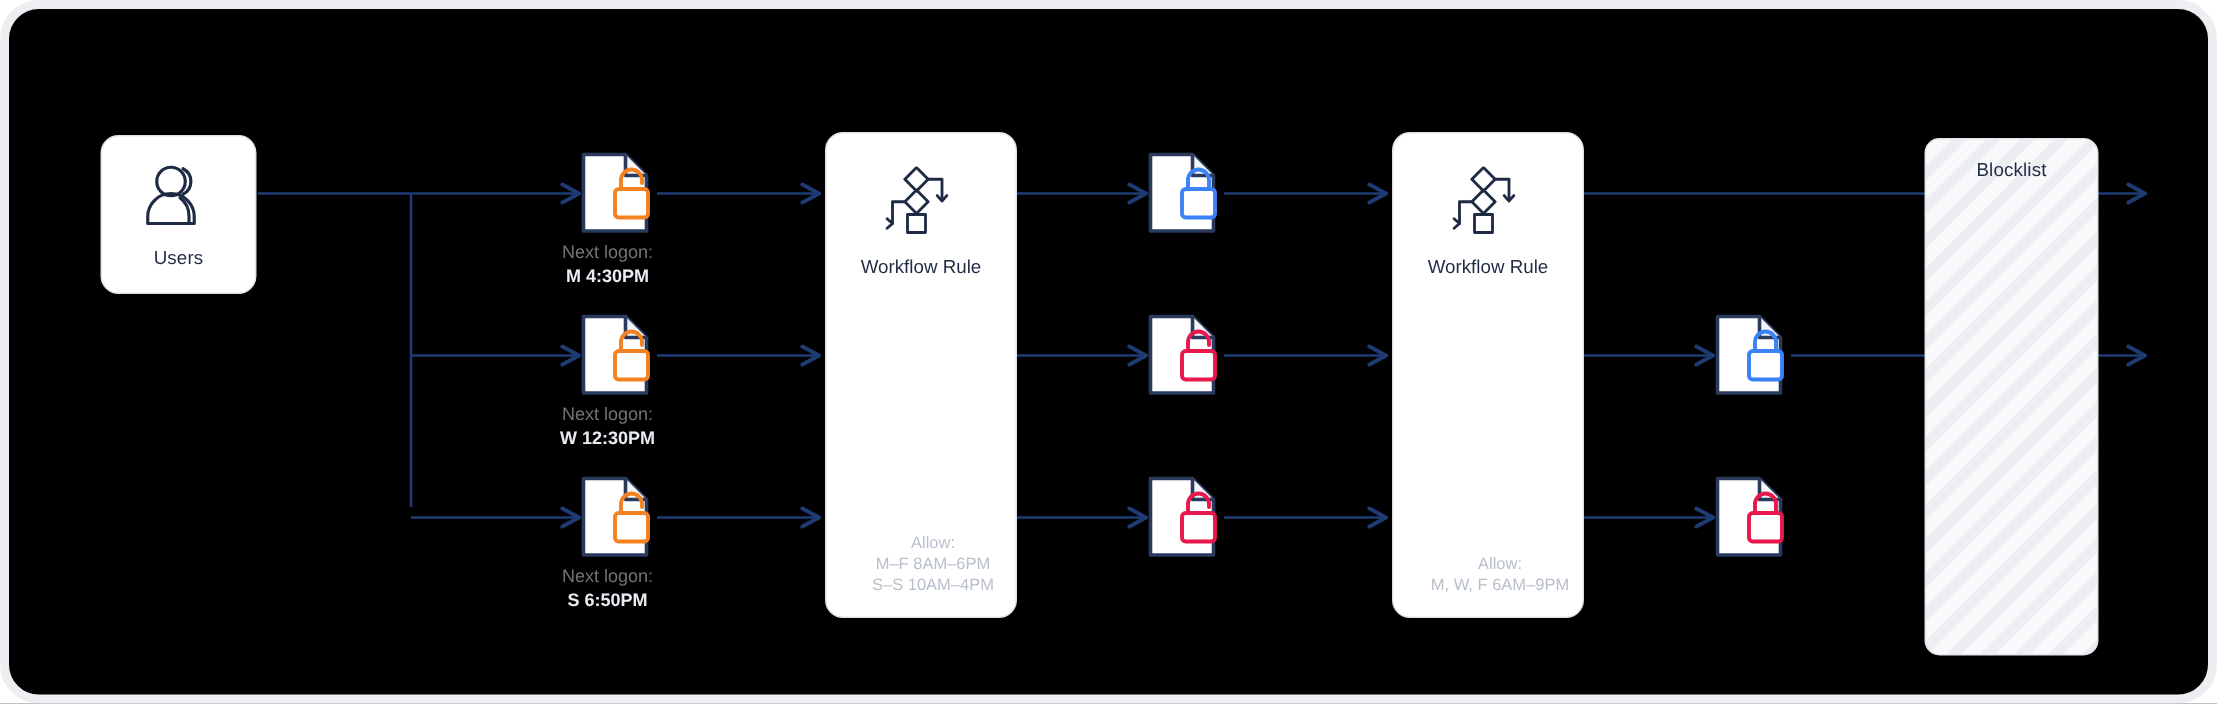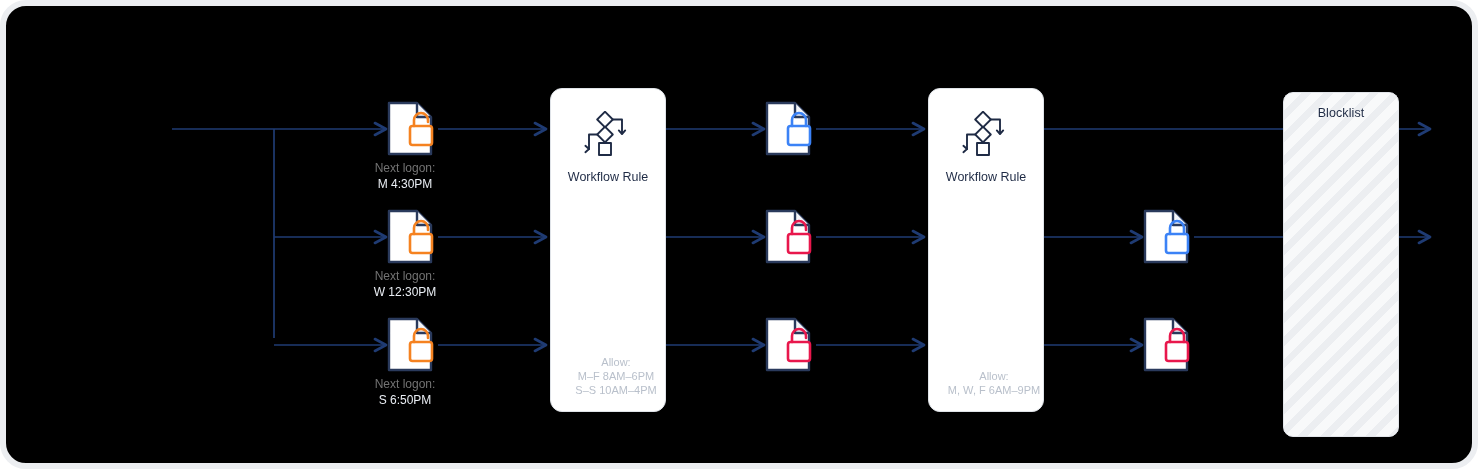--- a/index.html
+++ b/index.html
@@ -24,21 +24,21 @@
     display:flex;flex-direction:column;align-items:center;
   }
   .node-label{
     font-size:12.5px;color:#1f2b45;letter-spacing:.1px;
   }
 
   
   #users-node{left:61px;top:84px;width:104px;height:106px;justify-content:center;gap:6px;}
 
   
-  .rule-node{width:116px;height:324px;padding-top:22px;align-items:center;}
+  .rule-node{width:128px;height:324px;padding-top:22px;align-items:center;}
   #rule-node-1{left:544px;top:82px;}
   #rule-node-2{left:922px;top:82px;}
   .rule-caption{
     position:absolute;bottom:14px;left:16px;right:0;
     text-align:center;font-size:11px;line-height:14px;color:#b9c0cb;
   }
   .rule-title{margin-top:9px;font-size:12.5px;color:#1f2b45;}
 
   
   #blocklist-node{
@@ -52,21 +52,21 @@
 
   
   .doc-icon{position:absolute;width:52px;height:56px;}
 
   
   .branch-caption{
     position:absolute;text-align:center;width:150px;
     font-size:12px;line-height:16px;
   }
   .caption-dim{color:#737373;display:block;}
-  .caption-bright{color:#e9edf3;display:block;font-weight:400;}
+  .caption-bright{color:#e9edf3;display:block;font-weight:700;}
 </style>
 </head>
 <body>
 
 <div id="canvas">
 
   <svg class="wires" viewBox="0 0 1478 469">
     <defs>
       <marker id="ah" markerWidth="9" markerHeight="9" refX="7.5" refY="4.5" orient="auto">
         <path d="M1,1 L7.5,4.5 L1,8" fill="none" stroke="#1f3b73" stroke-width="1.6" stroke-linecap="round" stroke-linejoin="round"></path>
@@ -91,20 +91,31 @@
       <path d="M1188,231 H1424" marker-end="url(#ah)"></path>
 
       <path d="M268,339 H380" marker-end="url(#ah)"></path>
       <path d="M432,339 H540" marker-end="url(#ah)"></path>
       <path d="M650,339 H758" marker-end="url(#ah)"></path>
       <path d="M810,339 H918" marker-end="url(#ah)"></path>
       <path d="M1028,339 H1136" marker-end="url(#ah)"></path>
     </g>
   </svg>
 
+  <div class="node" id="users-node">
+    <span>
+      <svg width="52" height="46" viewBox="0 0 52 46" fill="none" stroke="#1f2b45" stroke-width="2.1" stroke-linecap="round" stroke-linejoin="round">
+        <circle cx="21" cy="13" r="9.5"></circle>
+        <path d="M5.5,41 v-4.5 a15.5,15.5 0 0 1 31,0 V41 Z"></path>
+        <path d="M29,4.5 a9.5,9.5 0 0 1 0,17"></path>
+        <path d="M33,41 v-5 a15.5,15.5 0 0 0 -6,-12.2"></path>
+      </svg>
+    </span>
+    <span class="node-label">Users</span>
+  </div>
 
   <div class="doc-icon" style="left:380px;top:95px;">
     <svg width="52" height="56" viewBox="0 0 52 56">
       <path d="M3,2 H31 L45,16 V53 H3 Z" fill="#ffffff" stroke="#2a3a5c" stroke-width="2.4" stroke-linejoin="round"></path>
       <path d="M31,2 V16 H45" fill="#f3f5f9" stroke="#2a3a5c" stroke-width="2.4" stroke-linejoin="round"></path>
       <rect x="24" y="25" width="22" height="19" rx="2.5" fill="#ffffff" stroke="#f58220" stroke-width="2.6"></rect>
       <path d="M28,25 v-6 a7,7 0 0 1 14,0 v2" fill="none" stroke="#f58220" stroke-width="2.6" stroke-linecap="round"></path>
     </svg>
   </div>
   <div class="doc-icon" style="left:380px;top:203px;">

